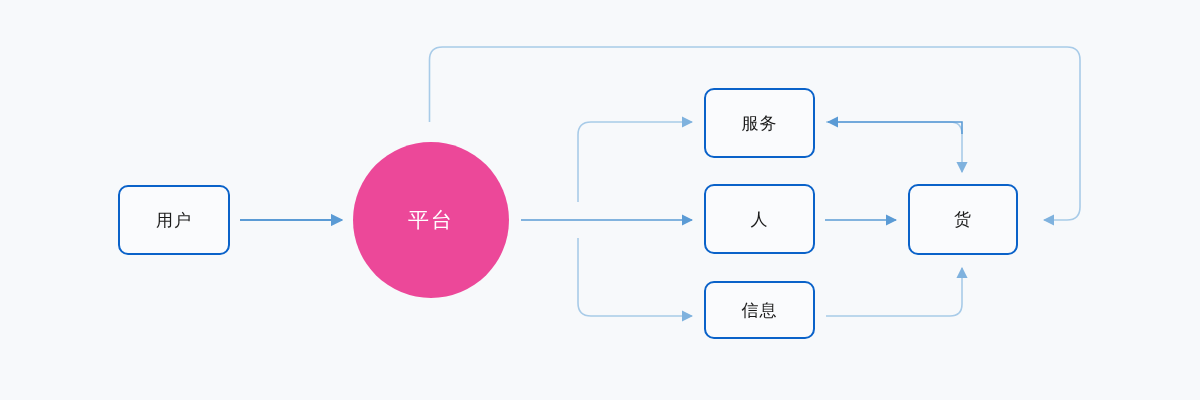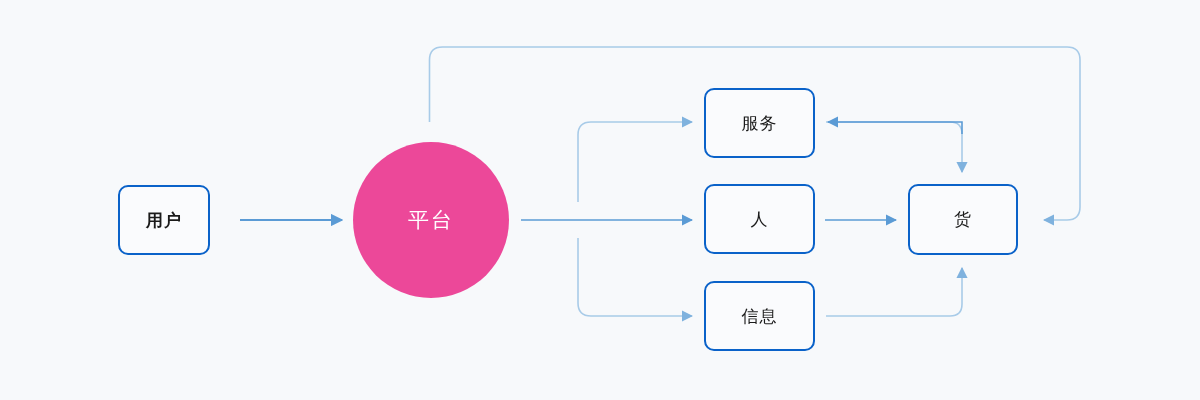--- a/index.html
+++ b/index.html
@@ -48,25 +48,25 @@
     border-radius: 50%;
     display: flex;
     align-items: center;
     justify-content: center;
     color: #ffffff;
     font-size: 21px;
     letter-spacing: 2px;
     z-index: 3;
   }
   
-  #node-user    { left: 118px; top: 185px; width: 92px; height: 70px; font-weight: bold; }
+  #node-user    { left: 118px; top: 185px; width: 112px; height: 70px; }
   #node-platform{ left: 353px; top: 142px; width: 156px; height: 156px; }
   #node-service { left: 704px; top: 88px;  width: 111px; height: 70px; align-items: center; }
   #node-people  { left: 704px; top: 184px; width: 111px; height: 70px; }
-  #node-info    { left: 704px; top: 281px; width: 111px; height: 70px; }
+  #node-info    { left: 704px; top: 281px; width: 111px; height: 58px; }
   #node-goods   { left: 908px; top: 184px; width: 110px; height: 71px; }
 </style>
 </head>
 <body>
 
 <div id="diagram-root">
 
   <svg id="edges-layer" viewBox="0 0 1200 400" width="1200" height="400" xmlns="http://www.w3.org/2000/svg">
     <defs>
       <marker id="arrow-mid" viewBox="0 0 10 10" refX="9" refY="5" markerWidth="7" markerHeight="7" orient="auto-start-reverse">

